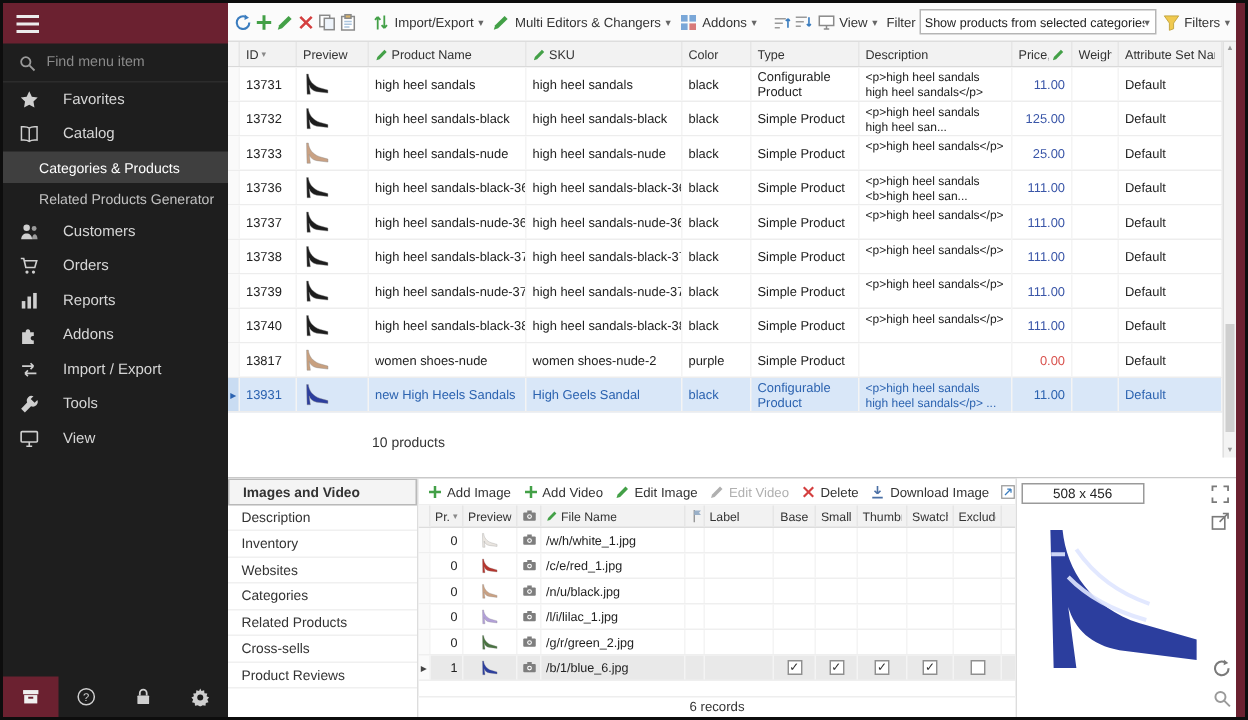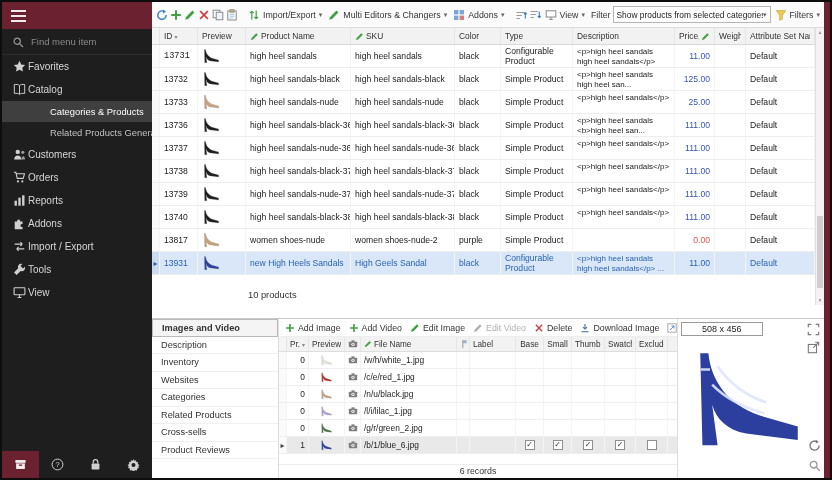--- a/index.html
+++ b/index.html
@@ -6,23 +6,23 @@
 body{font-family:"Liberation Sans",sans-serif;background:#9a9a9a}
 .window{position:relative;width:832px;height:480px;background:#fff;border:2px solid #0d0d0d;overflow:hidden;font-size:10px;color:#333}
 .right-strip{position:absolute;top:0;right:0;bottom:0;width:6px;background:#6b2130}
 
 .sidebar{position:absolute;left:0;top:0;bottom:0;width:150px;background:#1e1e1e;color:#d6d6d6}
 .burger{height:27px;background:#6b2130;display:flex;align-items:center;padding-left:9px}
 .blines{display:inline-flex;flex-direction:column;gap:3px}
 .blines i{display:block;width:15px;height:2px;background:#ececec}
 .search-row{height:26px;display:flex;align-items:center;gap:7px;padding:0 10px;border-bottom:1px solid #2c2c2c}
 .search-ph{color:#8a8a8a;font-size:9.5px}
-.nav-item{height:23px;display:flex;align-items:center;gap:2px;padding:0 11px;font-size:10px;cursor:default}
+.nav-item{height:23px;display:flex;align-items:center;gap:16px;padding:0 11px;font-size:10px;cursor:default}
 .nav-lbl{white-space:nowrap;overflow:hidden}
-.sub-item{height:21px;line-height:21px;padding-left:48px;font-size:9.4px;color:#c2c2c2;white-space:nowrap;overflow:hidden}
+.sub-item{height:21px;line-height:21px;padding-left:24px;font-size:9.4px;color:#c2c2c2;white-space:nowrap;overflow:hidden}
 .sub-item.selected{background:#3f3f3f;color:#fff}
 .bottom-icons{position:absolute;left:0;right:0;bottom:0;height:27px;display:flex;align-items:stretch;background:#1e1e1e}
 .bi{flex:1;display:flex;align-items:center;justify-content:center}
 .bi.store{flex:0 0 37px;background:#6b2130}
 
 .ic{display:inline-block;width:12px;height:12px;flex:0 0 auto}
 .ic svg{width:100%;height:100%;display:block}
 .nav-ic{width:13px;height:13px}
 .ic10{width:10px;height:10px}
 .ic9{width:9px;height:9px}
@@ -403,21 +403,21 @@
         <div class="gc hcell" style="width: 31px;">
           <span class="hl">Weight</span>
         </div>
         <div class="gc hcell" style="width: 69px;">
           <span class="hl">Attribute Set Name</span>
         </div>
       </div>
     <div class="grid-body" id="grid-body">
         <div class="grow">
           <div class="gc gm rowm"></div>
-          <div class="gc c-id" style="width: 38px; font-family: Liberation Mono, monospace;">13731</div>
+          <div class="gc c-id" style="width: 38px;">13731</div>
           <div class="gc c-preview" style="width: 48px;">
             <svg width="19" height="19" viewBox="0 0 24 24">
               <path d="M4.5 3C5 8 8 12.5 14 14.5L21 16.5 21 19 11.5 17.8C8 17.2 6 15.2 5.2 12.5L6.2 20 3.4 20 3 3Z" fill="#1d1d1d" stroke="#8a8a8a" stroke-width="0.35"></path>
             </svg>
           </div>
           <div class="gc c-name" style="width: 105px;">high heel sandals</div>
           <div class="gc c-sku" style="width: 104px;">high heel sandals</div>
           <div class="gc c-color" style="width: 46px;">black</div>
           <div class="gc c-type" style="width: 72px;">Configurable Product</div>
           <div class="gc c-desc" style="width: 102px;">&lt;p&gt;high heel sandals high heel sandals&lt;/p&gt;</div>

